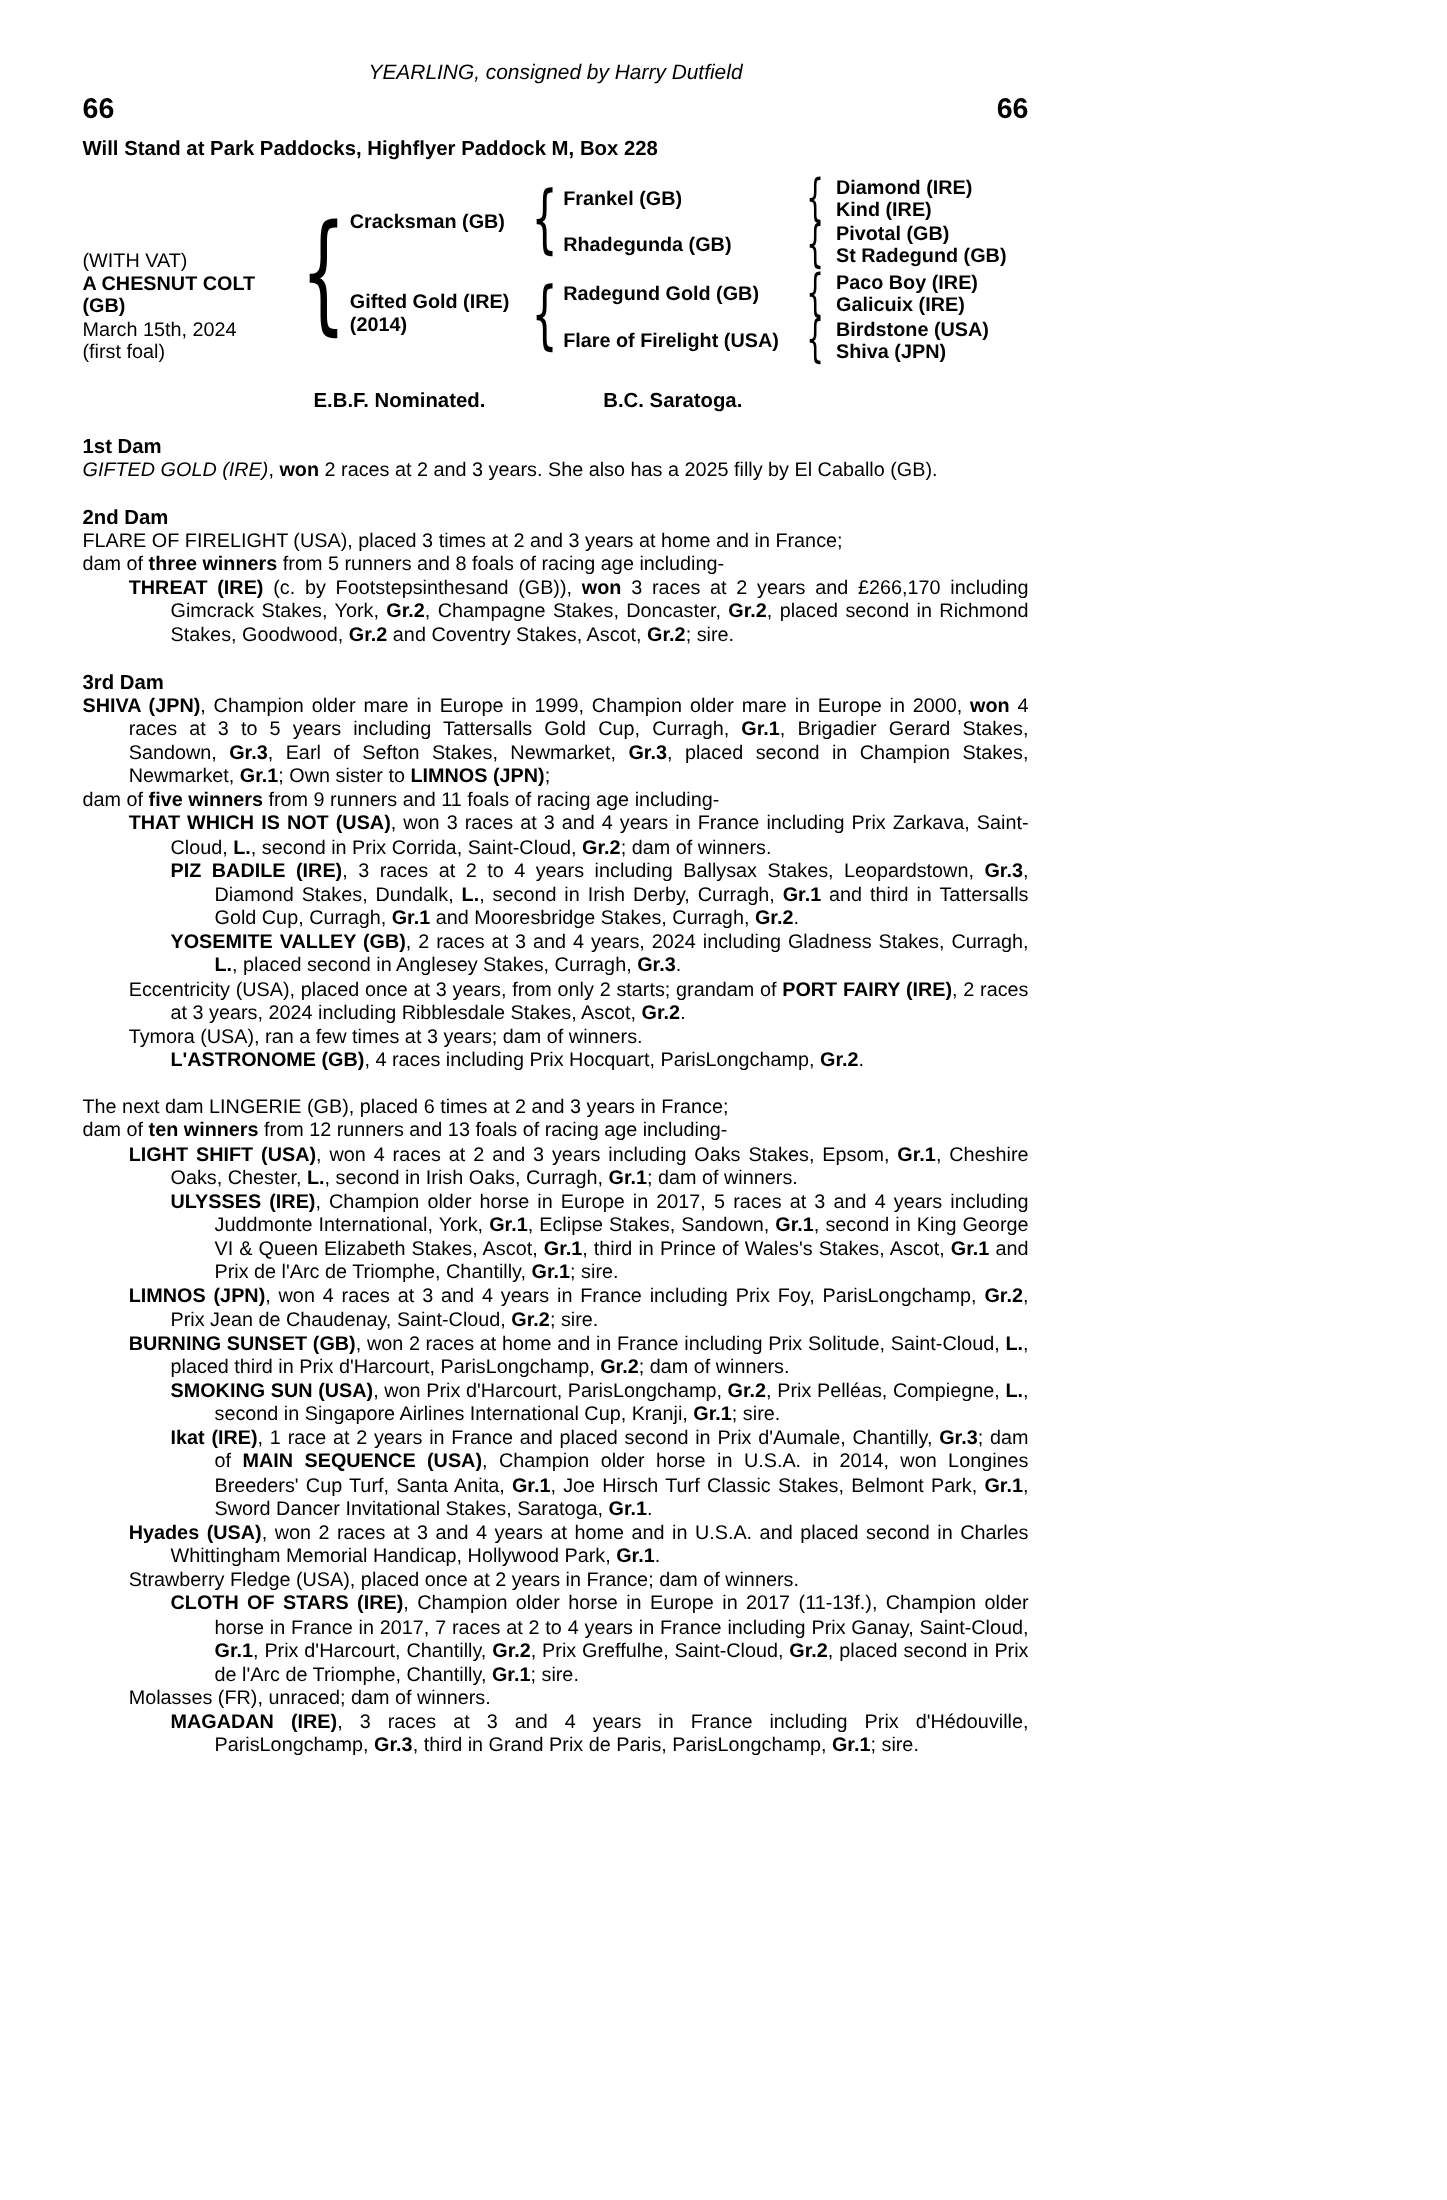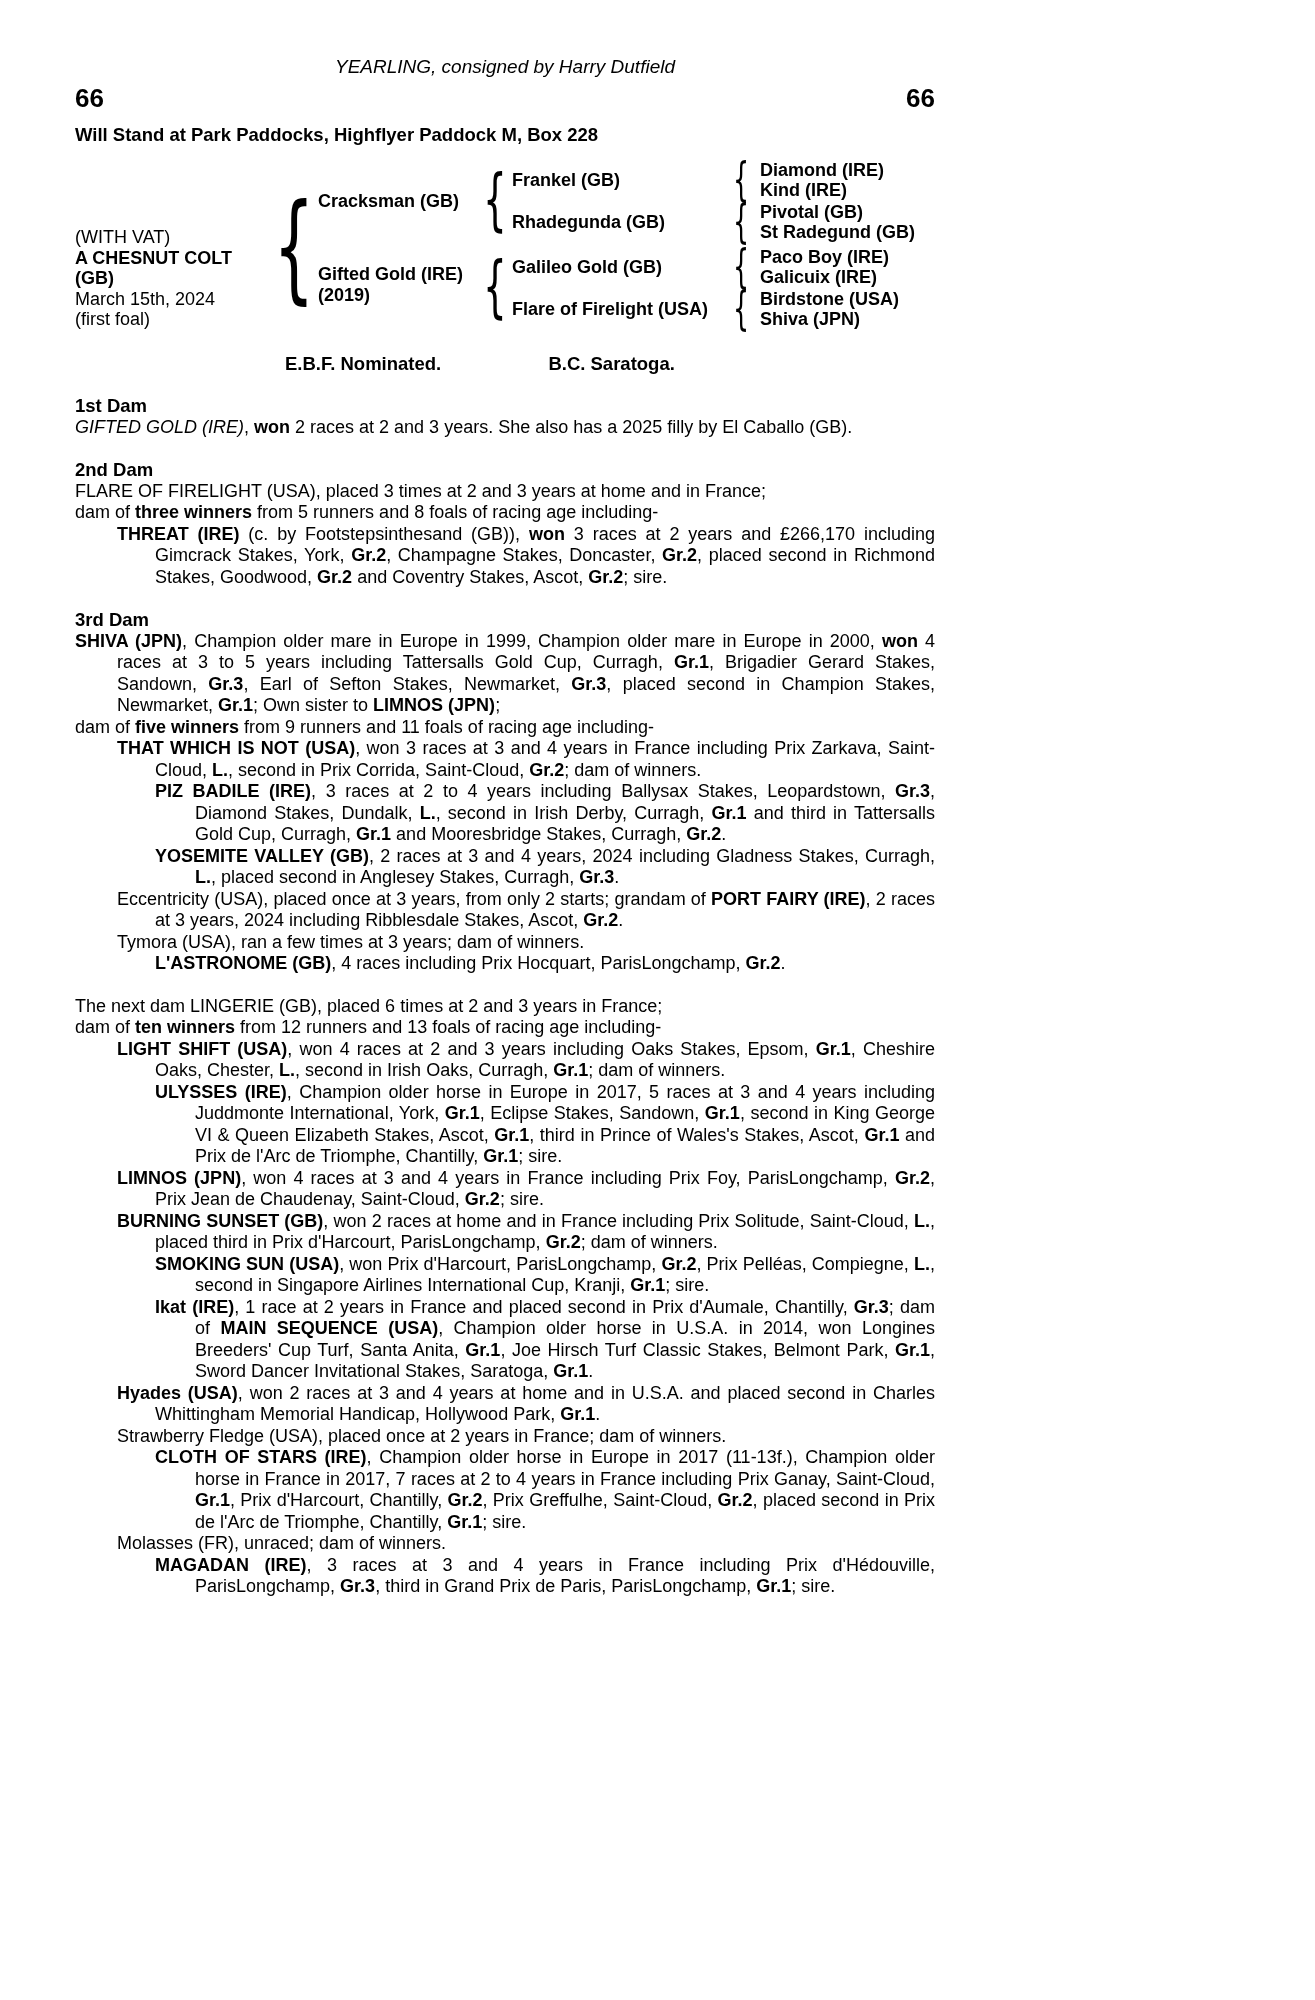--- a/index.html
+++ b/index.html
@@ -73,25 +73,25 @@
     <span class="brace brace-l"></span>
     <span class="brace brace-m1"></span>
     <span class="brace brace-m2"></span>
     <span class="brace brace-s brace-s1"></span>
     <span class="brace brace-s brace-s2"></span>
     <span class="brace brace-s brace-s3"></span>
     <span class="brace brace-s brace-s4"></span>
 
     <span class="ped-item" style="left:243px;top:34px">Cracksman (GB)</span>
     <span class="ped-item" style="left:243px;top:107px">Gifted Gold (IRE)</span>
-    <span class="ped-item" style="left:243px;top:128px">(2019)</span>
+    <span class="ped-item" style="left:243px;top:128px">(2014)</span>
 
     <span class="ped-item" style="left:437px;top:13px">Frankel (GB)</span>
     <span class="ped-item" style="left:437px;top:55px">Rhadegunda (GB)</span>
-    <span class="ped-item" style="left:437px;top:100px">Galileo Gold (GB)</span>
+    <span class="ped-item" style="left:437px;top:100px">Radegund Gold (GB)</span>
     <span class="ped-item" style="left:437px;top:142px">Flare of Firelight (USA)</span>
 
     <span class="ped-item" style="left:685px;top:3px">Diamond (IRE)</span>
     <span class="ped-item" style="left:685px;top:23px">Kind (IRE)</span>
     <span class="ped-item" style="left:685px;top:45px">Pivotal (GB)</span>
     <span class="ped-item" style="left:685px;top:65px">St Radegund (GB)</span>
     <span class="ped-item" style="left:685px;top:90px">Paco Boy (IRE)</span>
     <span class="ped-item" style="left:685px;top:110px">Galicuix (IRE)</span>
     <span class="ped-item" style="left:685px;top:132px">Birdstone (USA)</span>
     <span class="ped-item" style="left:685px;top:152px">Shiva (JPN)</span>

